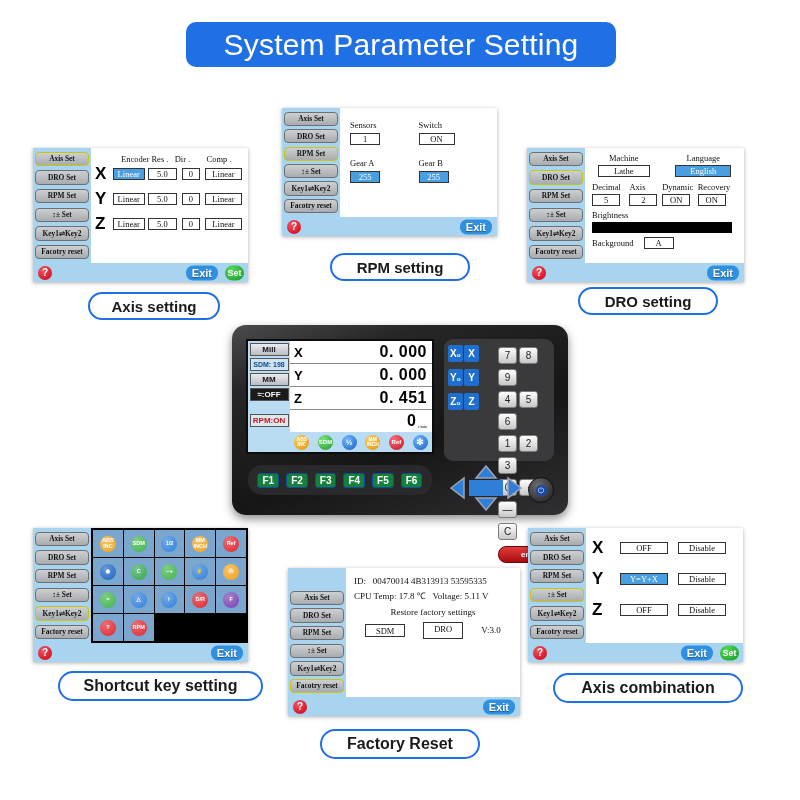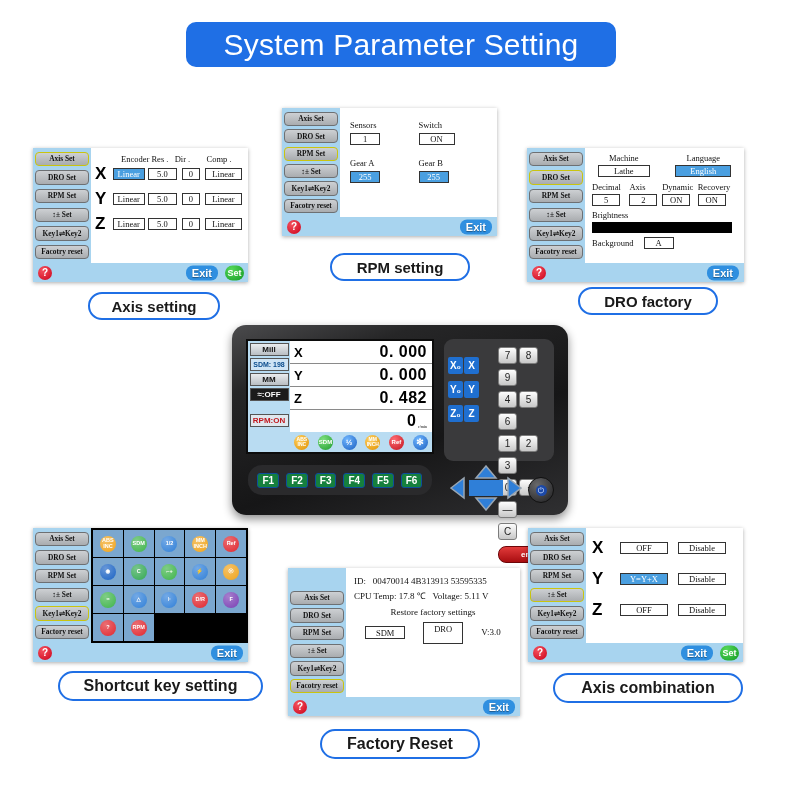--- a/index.html
+++ b/index.html
@@ -114,21 +114,21 @@
   }
   .lcd-unit{font-size:4px;margin-left:2px;align-self:flex-end;padding-bottom:3px;}
   .lcd-bar{height:20px;background:#b9dcf2;display:flex;align-items:center;justify-content:space-around;}
   .lcd-ic{
     width:15px;height:15px;border-radius:50%;color:#fff;font-size:5px;font-weight:bold;
     display:flex;align-items:center;justify-content:center;text-align:center;line-height:5px;
     font-family:"Liberation Sans",sans-serif;
   }
   .keypad{position:absolute;left:212px;top:14px;width:110px;height:122px;
     background:#3a3a3c;border-radius:9px;}
-  .axkeys{position:absolute;left:4px;top:16px;width:40px;}
+  .axkeys{position:absolute;left:4px;top:4px;width:40px;}
   .axk{
     width:15px;height:17px;background:#1f6fd0;color:#fff;font-weight:bold;font-size:10px;
     display:inline-flex;align-items:center;justify-content:center;margin:0 1px 5px 0;
     border-radius:2px;font-family:"Liberation Sans",sans-serif;
   }
   .numpad{position:absolute;left:54px;top:6px;}
   .nk{
     width:17px;height:15px;display:inline-flex;align-items:center;justify-content:center;
     background:linear-gradient(#fdfdfd,#c8c8c8);border:1px solid #7c7c7c;border-radius:3px;
     font-size:10px;color:#222;margin:0 2px 3px 0;font-family:"Liberation Sans",sans-serif;
@@ -312,21 +312,21 @@
         <div class="flabel">Background</div>
         <div class="fbox" style="width:30px;margin-left:10px;">A</div>
       </div>
     </div>
   </div>
   <div class="footer exit-only">
     <div class="qmark">?</div>
     <div class="exit-btn">Exit</div>
   </div>
 </div>
-<div class="caption" style="left:578px;top:287px;width:140px;height:28px;font-size:15px;">DRO factory</div>
+<div class="caption" style="left:578px;top:287px;width:140px;height:28px;font-size:15px;">DRO setting</div>
 
 <div class="device">
   <div class="lcd">
     <div class="lcd-side">
       <div class="lcd-chip">Mill</div>
       <div class="lcd-chip blue">SDM: 198</div>
       <div class="lcd-chip">MM</div>
       <div class="lcd-chip dark">≈:OFF</div>
       <div class="lcd-chip rpm">RPM:ON</div>
     </div>
@@ -334,21 +334,21 @@
       <div class="lcd-row">
         <span class="lcd-ax">X</span>
         <span class="lcd-val">0. 000</span>
       </div>
       <div class="lcd-row">
         <span class="lcd-ax">Y</span>
         <span class="lcd-val">0. 000</span>
       </div>
       <div class="lcd-row">
         <span class="lcd-ax">Z</span>
-        <span class="lcd-val">0. 482</span>
+        <span class="lcd-val">0. 451</span>
       </div>
       <div class="lcd-row" style="border-bottom:none;">
         <span class="lcd-val">0</span>
         <span class="lcd-unit">r/min</span>
       </div>
       <div class="lcd-bar">
         <span class="lcd-ic" style="background:radial-gradient(circle at 35% 30%,#ffd060,#e09000);">ABS<br>INC</span>
         <span class="lcd-ic" style="background:radial-gradient(circle at 35% 30%,#7ee07f,#1d9a2b);font-size:6px;">SDM</span>
         <span class="lcd-ic" style="background:radial-gradient(circle at 35% 30%,#6fb6ff,#1b5fc0);font-size:8px;">½</span>
         <span class="lcd-ic" style="background:radial-gradient(circle at 35% 30%,#ffd060,#e09000);">MM<br>INCH</span>
@@ -490,21 +490,21 @@
       </div>
       <div>
         <span>CPU Temp:</span>
         <span>17.8 ℃</span>
         &nbsp;&nbsp;<span>Voltage:</span>
         <span>5.11 V</span>
       </div>
       <div style="text-align:center;">Restore factory settings</div>
       <div style="display:flex;align-items:center;justify-content:center;gap:18px;margin-top:2px;">
         <span class="fbox" style="width:40px;height:13px;line-height:12px;">SDM</span>
-        <span class="fbox" style="width:40px;height:22px;line-height:12px;">DRO</span>
+        <span class="fbox" style="width:40px;height:17px;line-height:12px;">DRO</span>
         <span>V:3.0</span>
       </div>
     </div>
   </div>
   <div class="footer exit-only">
     <div class="qmark">?</div>
     <div class="exit-btn">Exit</div>
   </div>
 </div>
 <div class="caption" style="left:320px;top:729px;width:160px;height:30px;font-size:16px;">Factory Reset</div>

